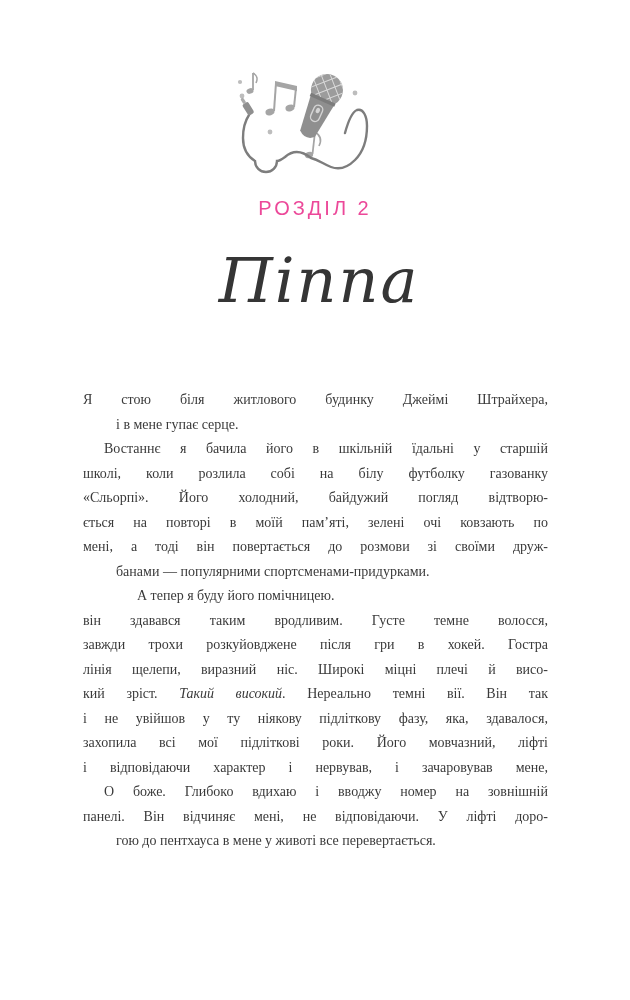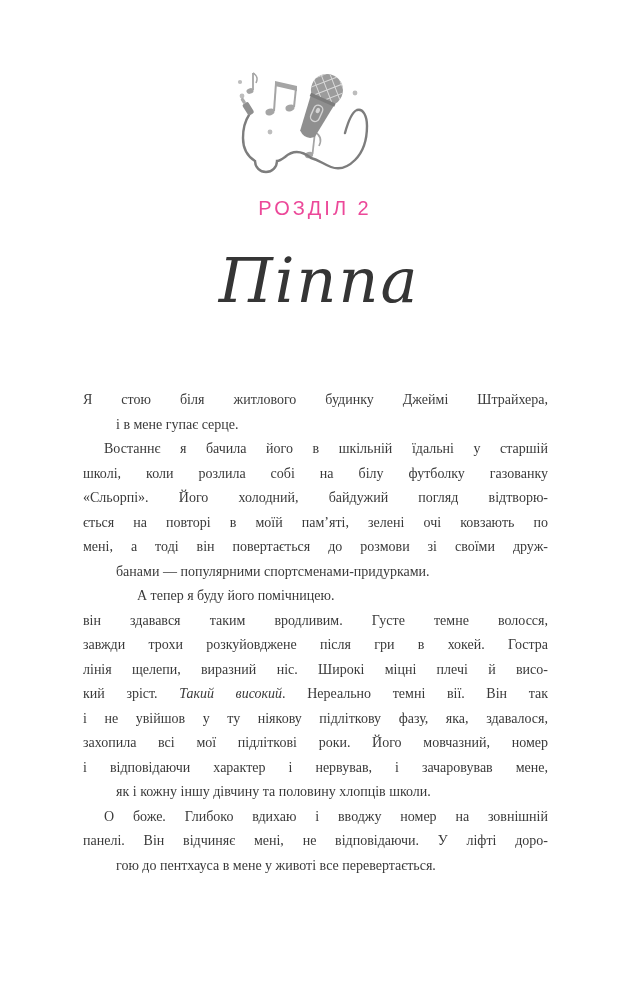--- a/index.html
+++ b/index.html
@@ -110,21 +110,20 @@
       <div class="line"><span>«Сльорпі». Його холодний, байдужий погляд відтворю-</span></div>
       <div class="line"><span>ється на повторі в моїй пам’яті, зелені очі ковзають по</span></div>
       <div class="line"><span>мені, а тоді він повертається до розмови зі своїми друж-</span></div>
       <div class="line last"><span>банами — популярними спортсменами-придурками.</span></div>
       <div class="line last indent"><span>А тепер я буду його помічницею.</span></div>
       <div class="line"><span>він здавався таким вродливим. Густе темне волосся,</span></div>
       <div class="line"><span>завжди трохи розкуйовджене після гри в хокей. Гостра</span></div>
       <div class="line"><span>лінія щелепи, виразний ніс. Широкі міцні плечі й висо-</span></div>
       <div class="line"><span>кий зріст. </span><em>Такий високий</em><span>. Нереально темні вії. Він так</span></div>
       <div class="line"><span>і не увійшов у ту ніякову підліткову фазу, яка, здавалося,</span></div>
-      <div class="line"><span>захопила всі мої підліткові роки. Його мовчазний, номер</span></div>
+      <div class="line"><span>захопила всі мої підліткові роки. Його мовчазний, ліфті</span></div>
       <div class="line"><span>і відповідаючи характер і нервував, і зачаровував мене,</span></div>
-      <div class="line last"><span>як і кожну іншу дівчину та половину хлопців школи.</span></div>
       <div class="line indent"><span>О боже. Глибоко вдихаю і вводжу номер на зовнішній</span></div>
       <div class="line"><span>панелі. Він відчиняє мені, не відповідаючи. У ліфті доро-</span></div>
       <div class="line last"><span>гою до пентхауса в мене у животі все перевертається.</span></div>
     </div>
 
 </div>
 
 </body></html>

